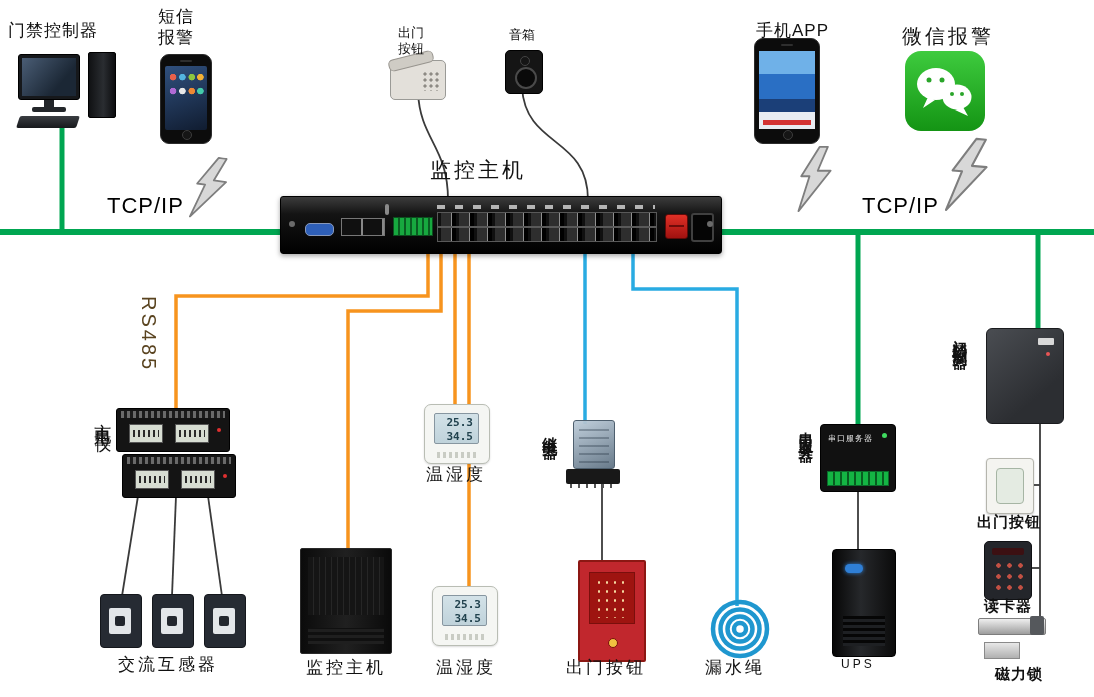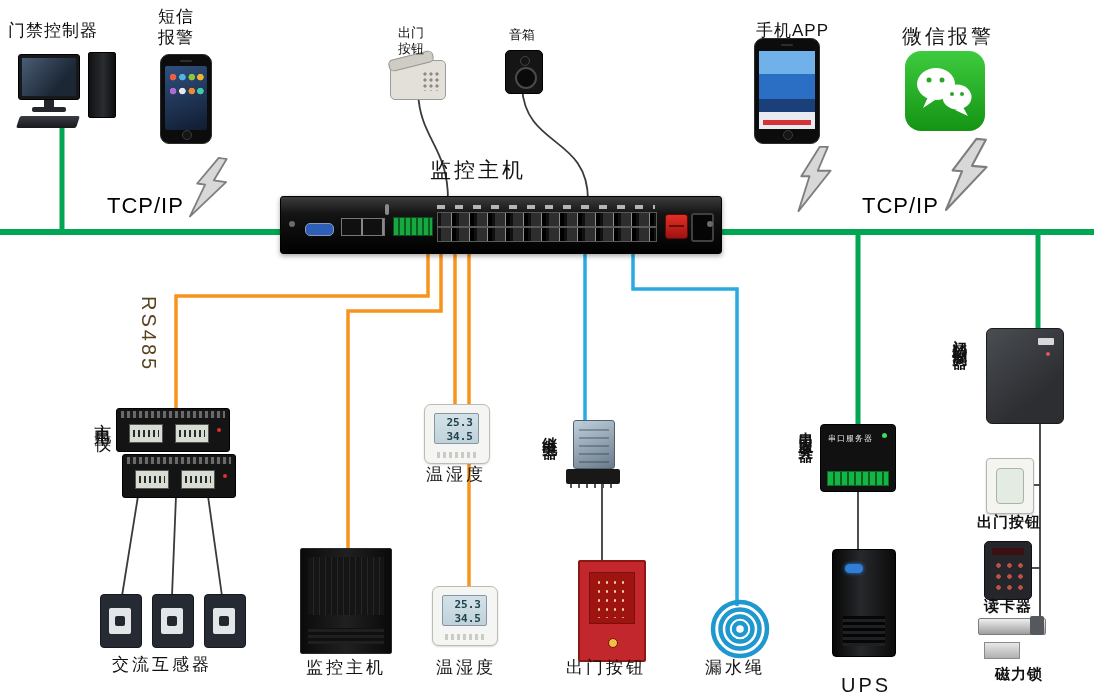--- a/index.html
+++ b/index.html
@@ -319,27 +319,27 @@
   <div class="lbl small wrap" style="left:398px;top:25px;width:30px">出门按钮</div>
   <div class="lbl small" style="left:509px;top:27px">音箱</div>
   <div class="lbl big" style="left:430px;top:157px">监控主机</div>
   <div class="lbl" style="left:756px;top:20px">手机APP</div>
   <div class="lbl sp" style="left:902px;top:24px;font-size:20px">微信报警</div>
   <div class="lbl net" style="left:107px;top:192px">TCP/IP</div>
   <div class="lbl net" style="left:862px;top:192px">TCP/IP</div>
   <div class="lbl vert rs" style="left:136px;top:296px">RS485</div>
 
   <div class="lbl vert" style="left:92px;top:410px">市电量仪</div>
-  <div class="lbl sp" style="left:112px;top:654px">交流互感器</div>
+  <div class="lbl sp" style="left:118px;top:654px">交流互感器</div>
   <div class="lbl sp" style="left:306px;top:657px">监控主机</div>
   <div class="lbl sp" style="left:426px;top:464px">温湿度</div>
   <div class="lbl sp" style="left:436px;top:657px">温湿度</div>
   <div class="lbl vert mid" style="left:540px;top:425px">继电器</div>
   <div class="lbl sp" style="left:566px;top:657px">出门按钮</div>
   <div class="lbl sp" style="left:705px;top:657px">漏水绳</div>
   <div class="lbl vert mid" style="left:796px;top:420px">串口服务器</div>
-  <div class="lbl sp" style="left:841px;top:673px;font-size:20px">UPS</div>
+  <div class="lbl sp" style="left:841px;top:657px;font-size:12px">UPS</div>
   <div class="lbl vert mid" style="left:950px;top:327px">门禁控制器</div>
   <div class="lbl mid" style="left:977px;top:513px">出门按钮</div>
   <div class="lbl mid" style="left:984px;top:597px">读卡器</div>
   <div class="lbl mid" style="left:995px;top:665px">磁力锁</div>
 
 </div>
 
 </body></html>

